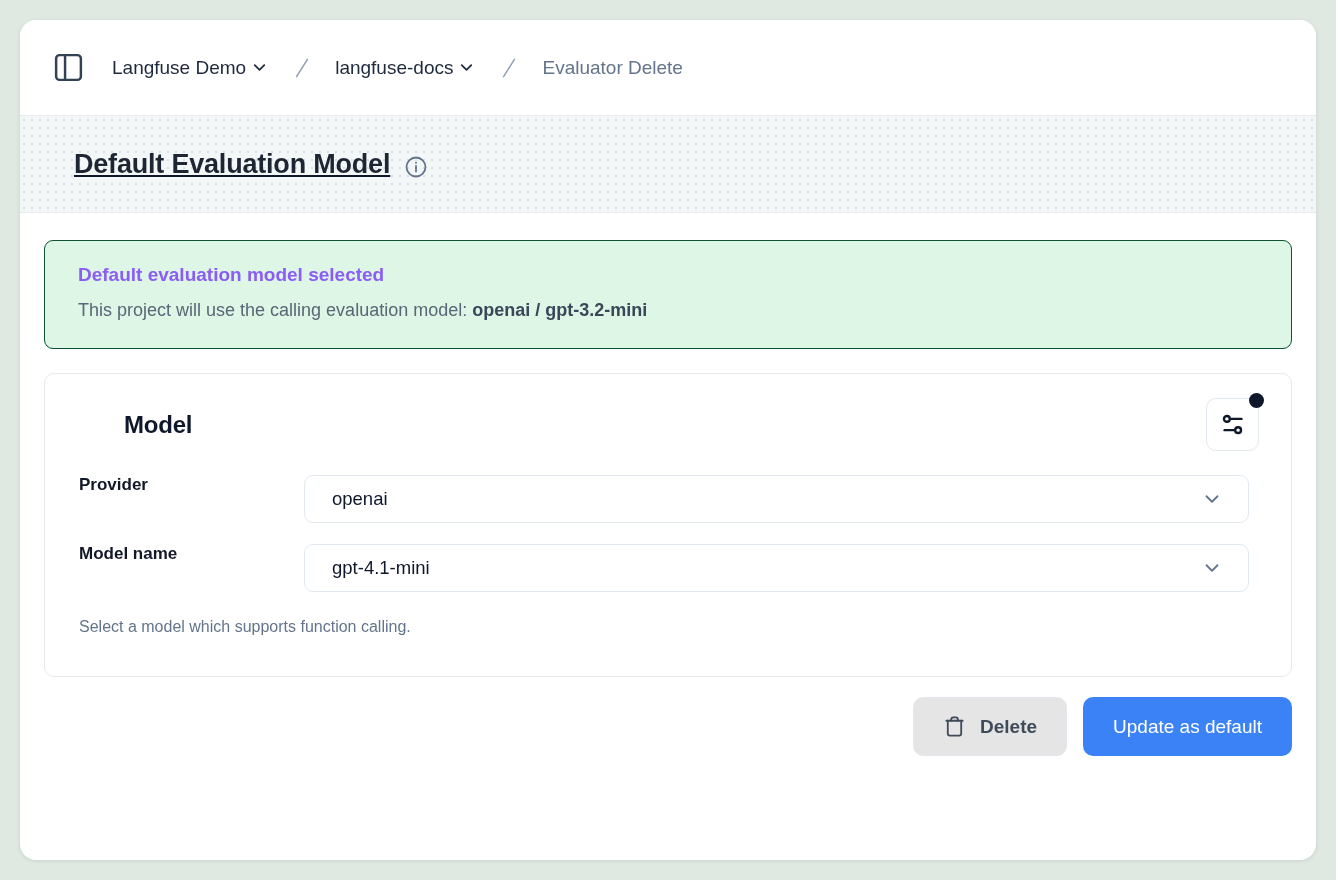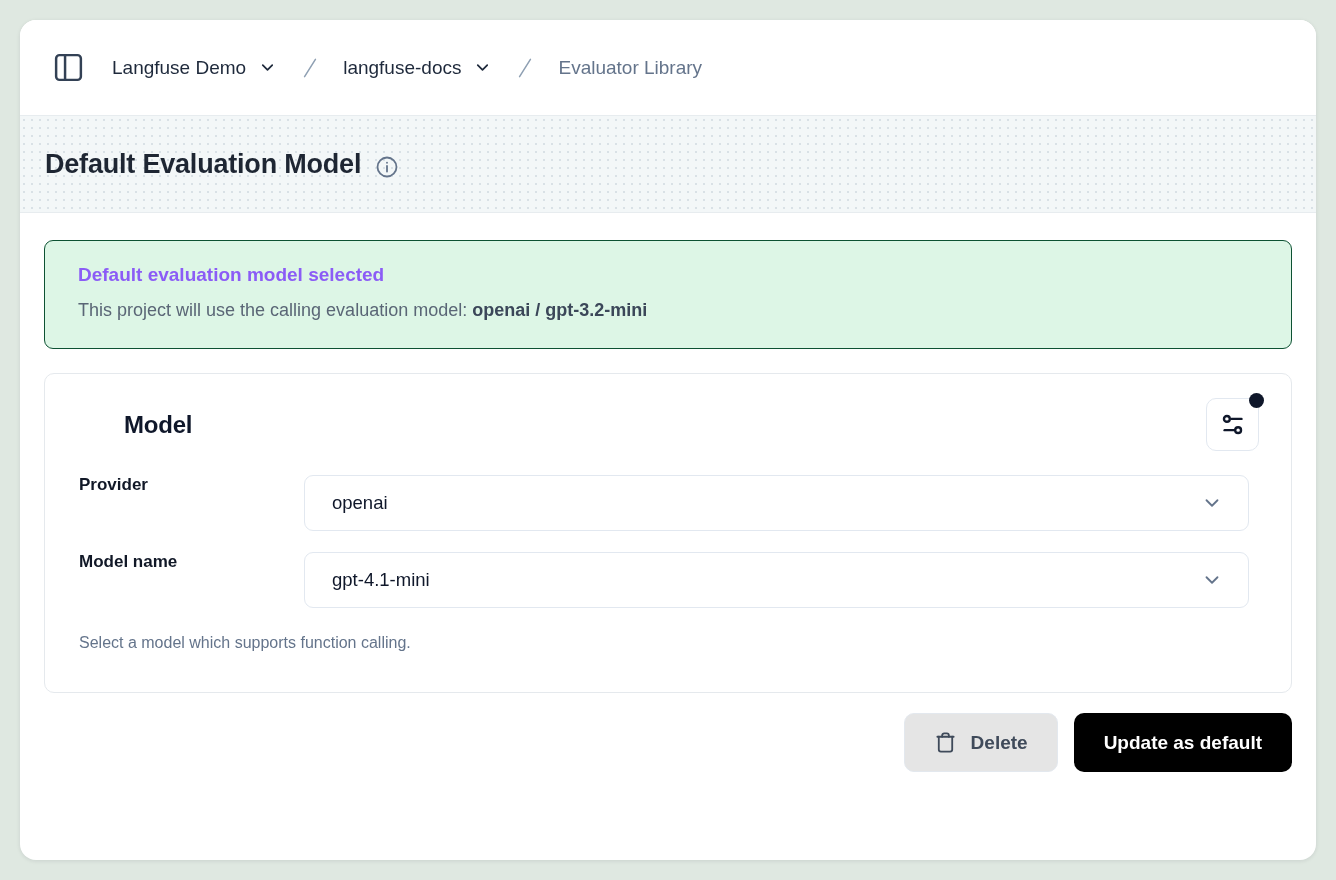--- a/index.html
+++ b/index.html
@@ -29,46 +29,47 @@
   }
   .sidebar-toggle {
     width: 40px; height: 40px;
     display: flex; align-items: center; justify-content: center;
     background: transparent; border: none; cursor: pointer;
     color: #334155;
     margin-right: 18px;
   }
   .crumb {
     display: flex; align-items: center;
-    gap: 12px;
+    gap: 4px;
     font-size: 19px;
     font-weight: 500;
     color: #1e293b;
     background: transparent; border: none; cursor: pointer;
     font-family: inherit;
     padding: 4px 6px;
   }
   .crumb .chev { color: #1e293b; display: flex; }
   .crumb-muted {
     font-size: 19px;
     color: #64748b;
     font-weight: 400;
     padding: 4px 6px;
   }
   .slash { margin: 0 14px; display: flex; color: #8fa0b3; }
   
   .title-band {
     height: 97px;
     display: flex;
     align-items: center;
-    padding: 0 25px;
+    padding: 0 54px;
     background-color: #f3f7f8;
     background-image: radial-gradient(#d9e1e6 1.1px, transparent 1.1px);
     background-size: 8px 8px;
     border-bottom: 1px solid #e7ecef;
+    text-decoration: underline;
   }
   .page-title {
     font-size: 27px;
     font-weight: 700;
     color: #1e2633;
     letter-spacing: -0.2px;
   }
   .info-btn {
     background: transparent; border: none; cursor: pointer;
     color: #64748b;
@@ -141,21 +142,21 @@
   .form-row + .form-row { margin-top: 21px; }
   .field-label {
     width: 225px;
     flex: 0 0 225px;
     font-size: 17px;
     font-weight: 700;
     color: #111827;
   }
   .select {
     flex: 1;
-    height: 56px;
+    height: 48px;
     border: 1px solid #e2e8f0;
     border-radius: 9px;
     background: #ffffff;
     display: flex;
     align-items: center;
     justify-content: space-between;
     padding: 0 25px 0 27px;
     cursor: pointer;
     font-family: inherit;
     margin-right: 8px;
@@ -187,24 +188,24 @@
   }
   .btn-outline {
     background: #e5e5e5;
     border: 1px solid #e3e8ee;
     color: #3f4a5a;
     font-weight: 600;
     padding: 0 29px;
   }
   .btn-outline .ticon { color: #3f4a5a; display: flex; }
   .btn-dark {
-    background: #000000;
+    background: #3b82f6;
     border: none;
     color: #ffffff;
-    font-weight: 700;
+    font-weight: 400;
     padding: 0 30px;
   }
 </style>
 </head>
 <body>
 
 <div class="panel">
 
   <div class="topbar">
     <button class="sidebar-toggle">
@@ -240,21 +241,21 @@
             </svg>
         </span>
       </button>
 
       <span class="slash">
         <svg width="26" height="26" viewBox="0 0 24 24" fill="none" stroke="currentColor" stroke-width="1.4" stroke-linecap="round">
             <path d="M17 4 7 20"></path>
           </svg>
       </span>
 
-      <span class="crumb-muted">Evaluator Library</span>
+      <span class="crumb-muted">Evaluator Delete</span>
     </nav>
   </div>
 
   <div class="title-band">
     <h1 class="page-title">Default Evaluation Model</h1>
     <button class="info-btn">
       <span style="display:flex">
         <svg width="24" height="24" viewBox="0 0 24 24" fill="none" stroke="currentColor" stroke-width="1.8" stroke-linecap="round">
             <circle cx="12" cy="12" r="9.5"></circle>
             <path d="M12 11v5.5"></path>

